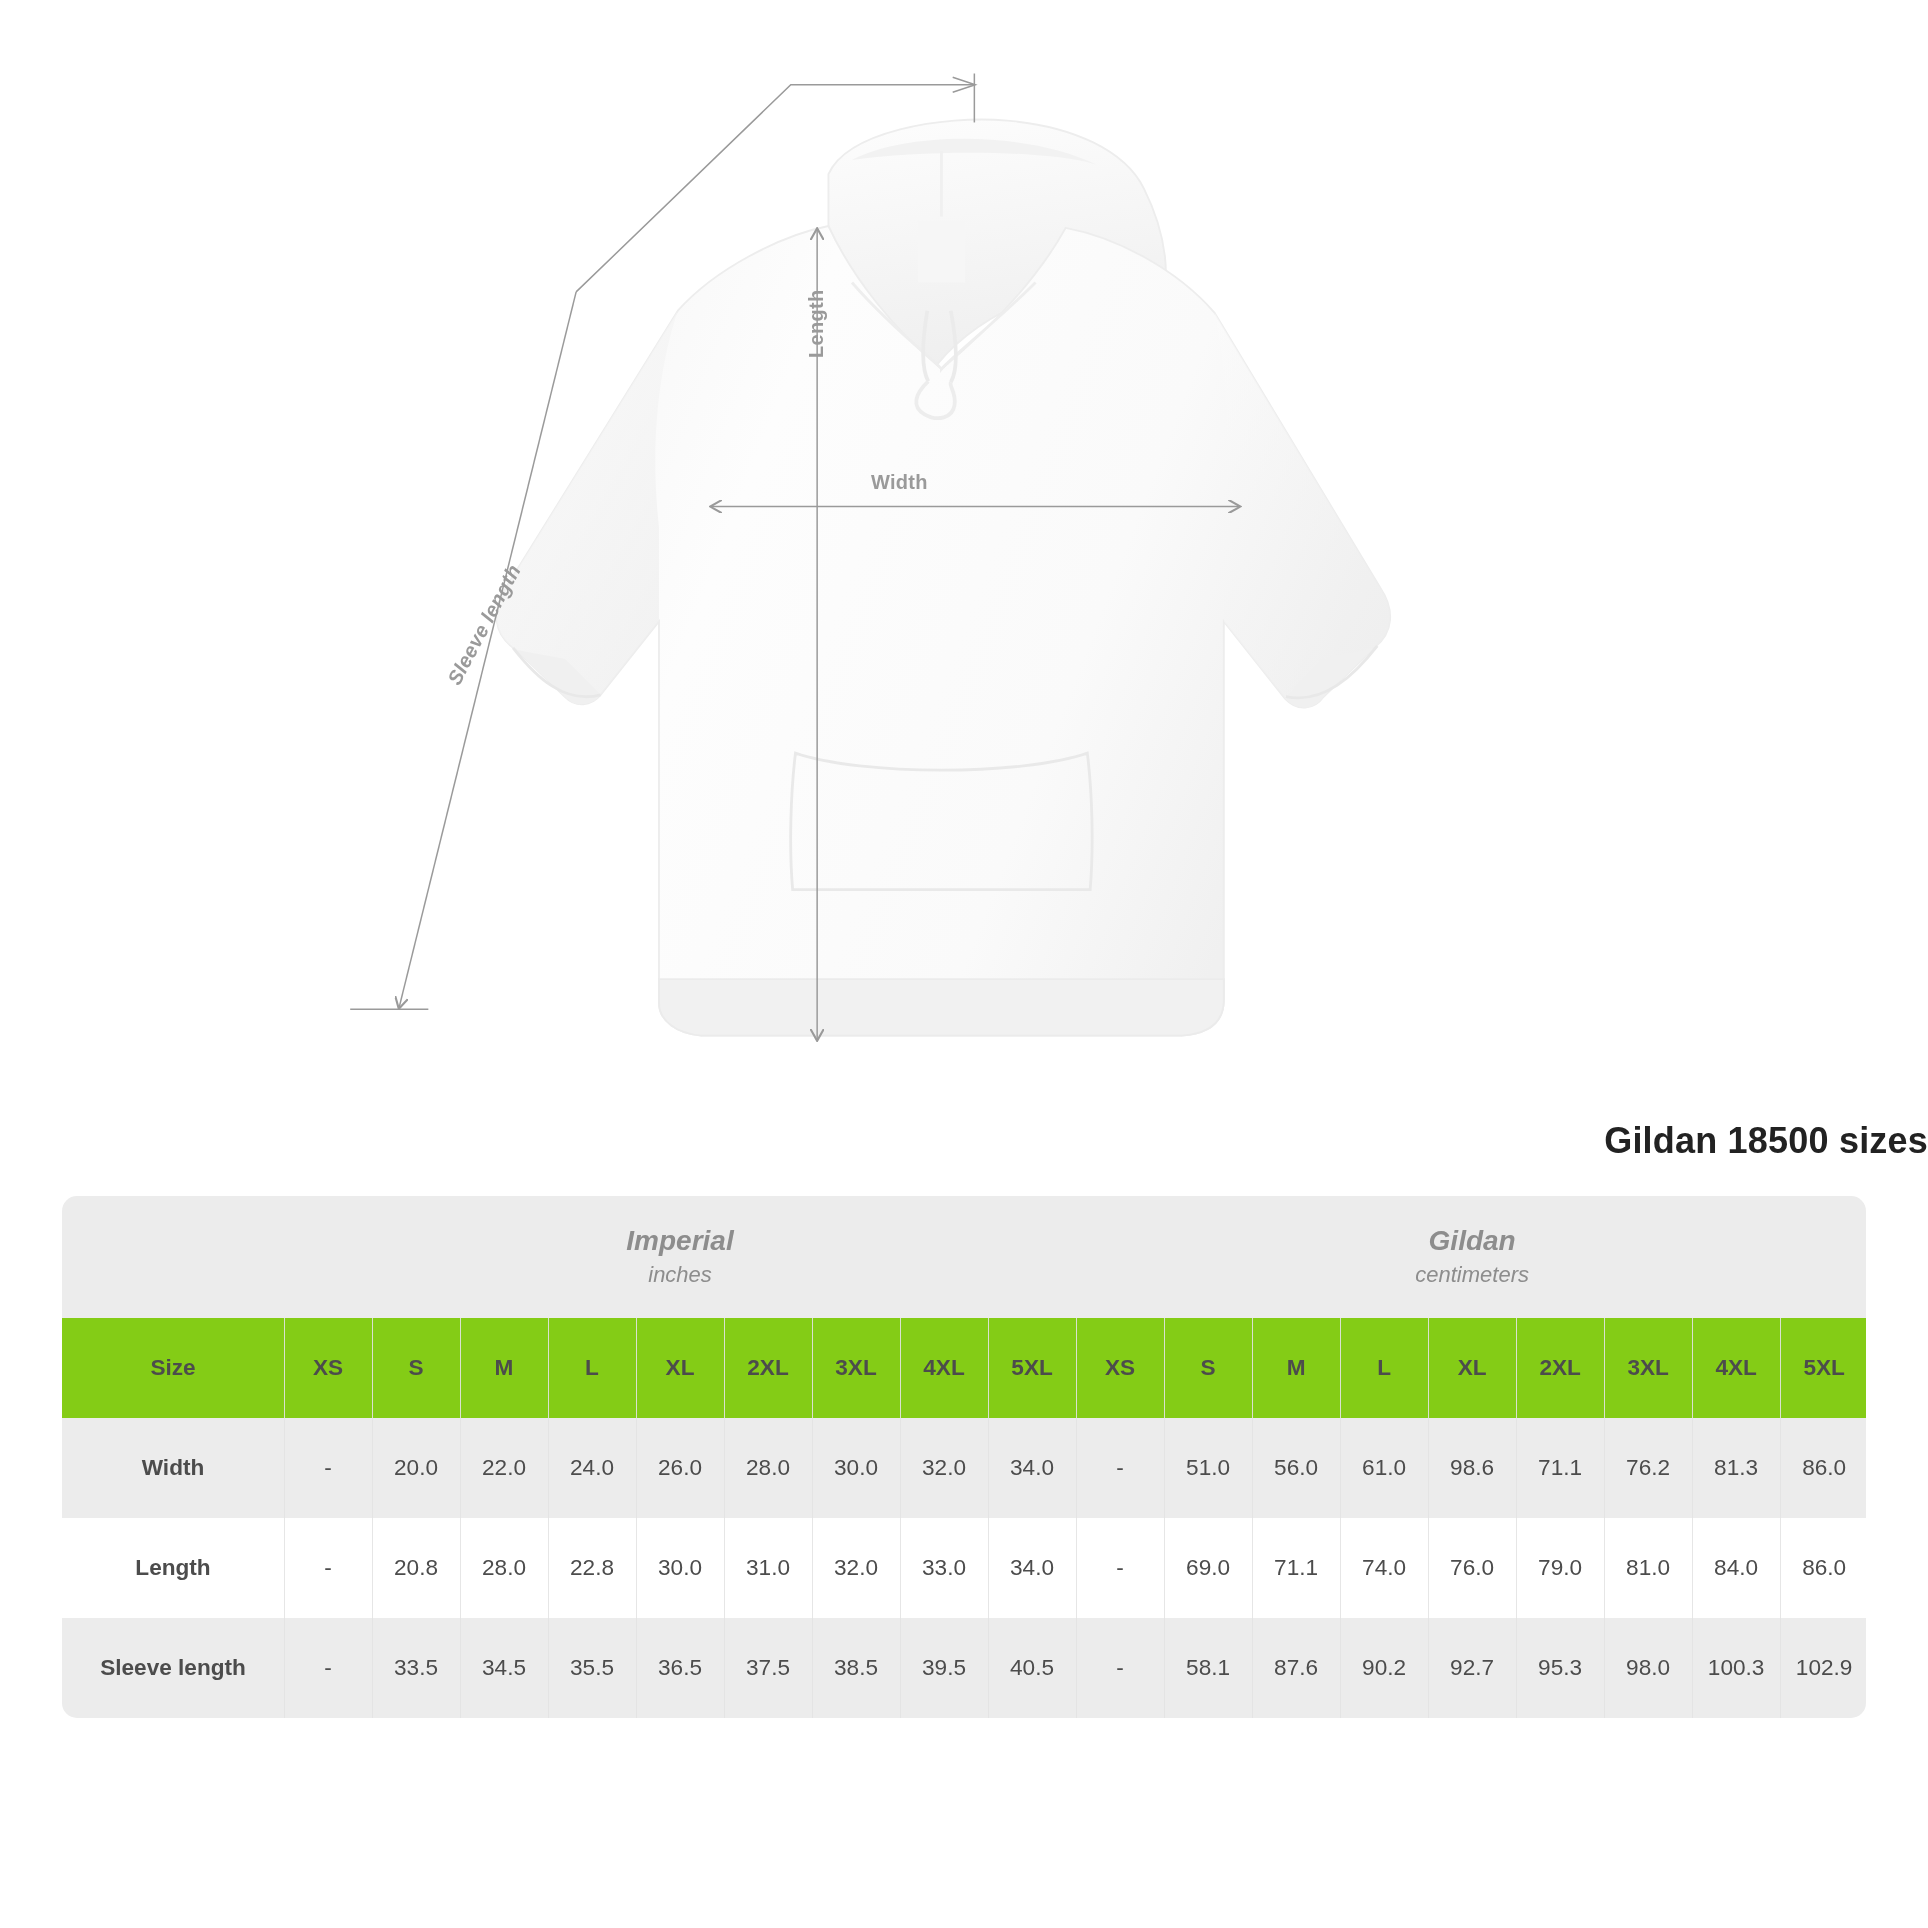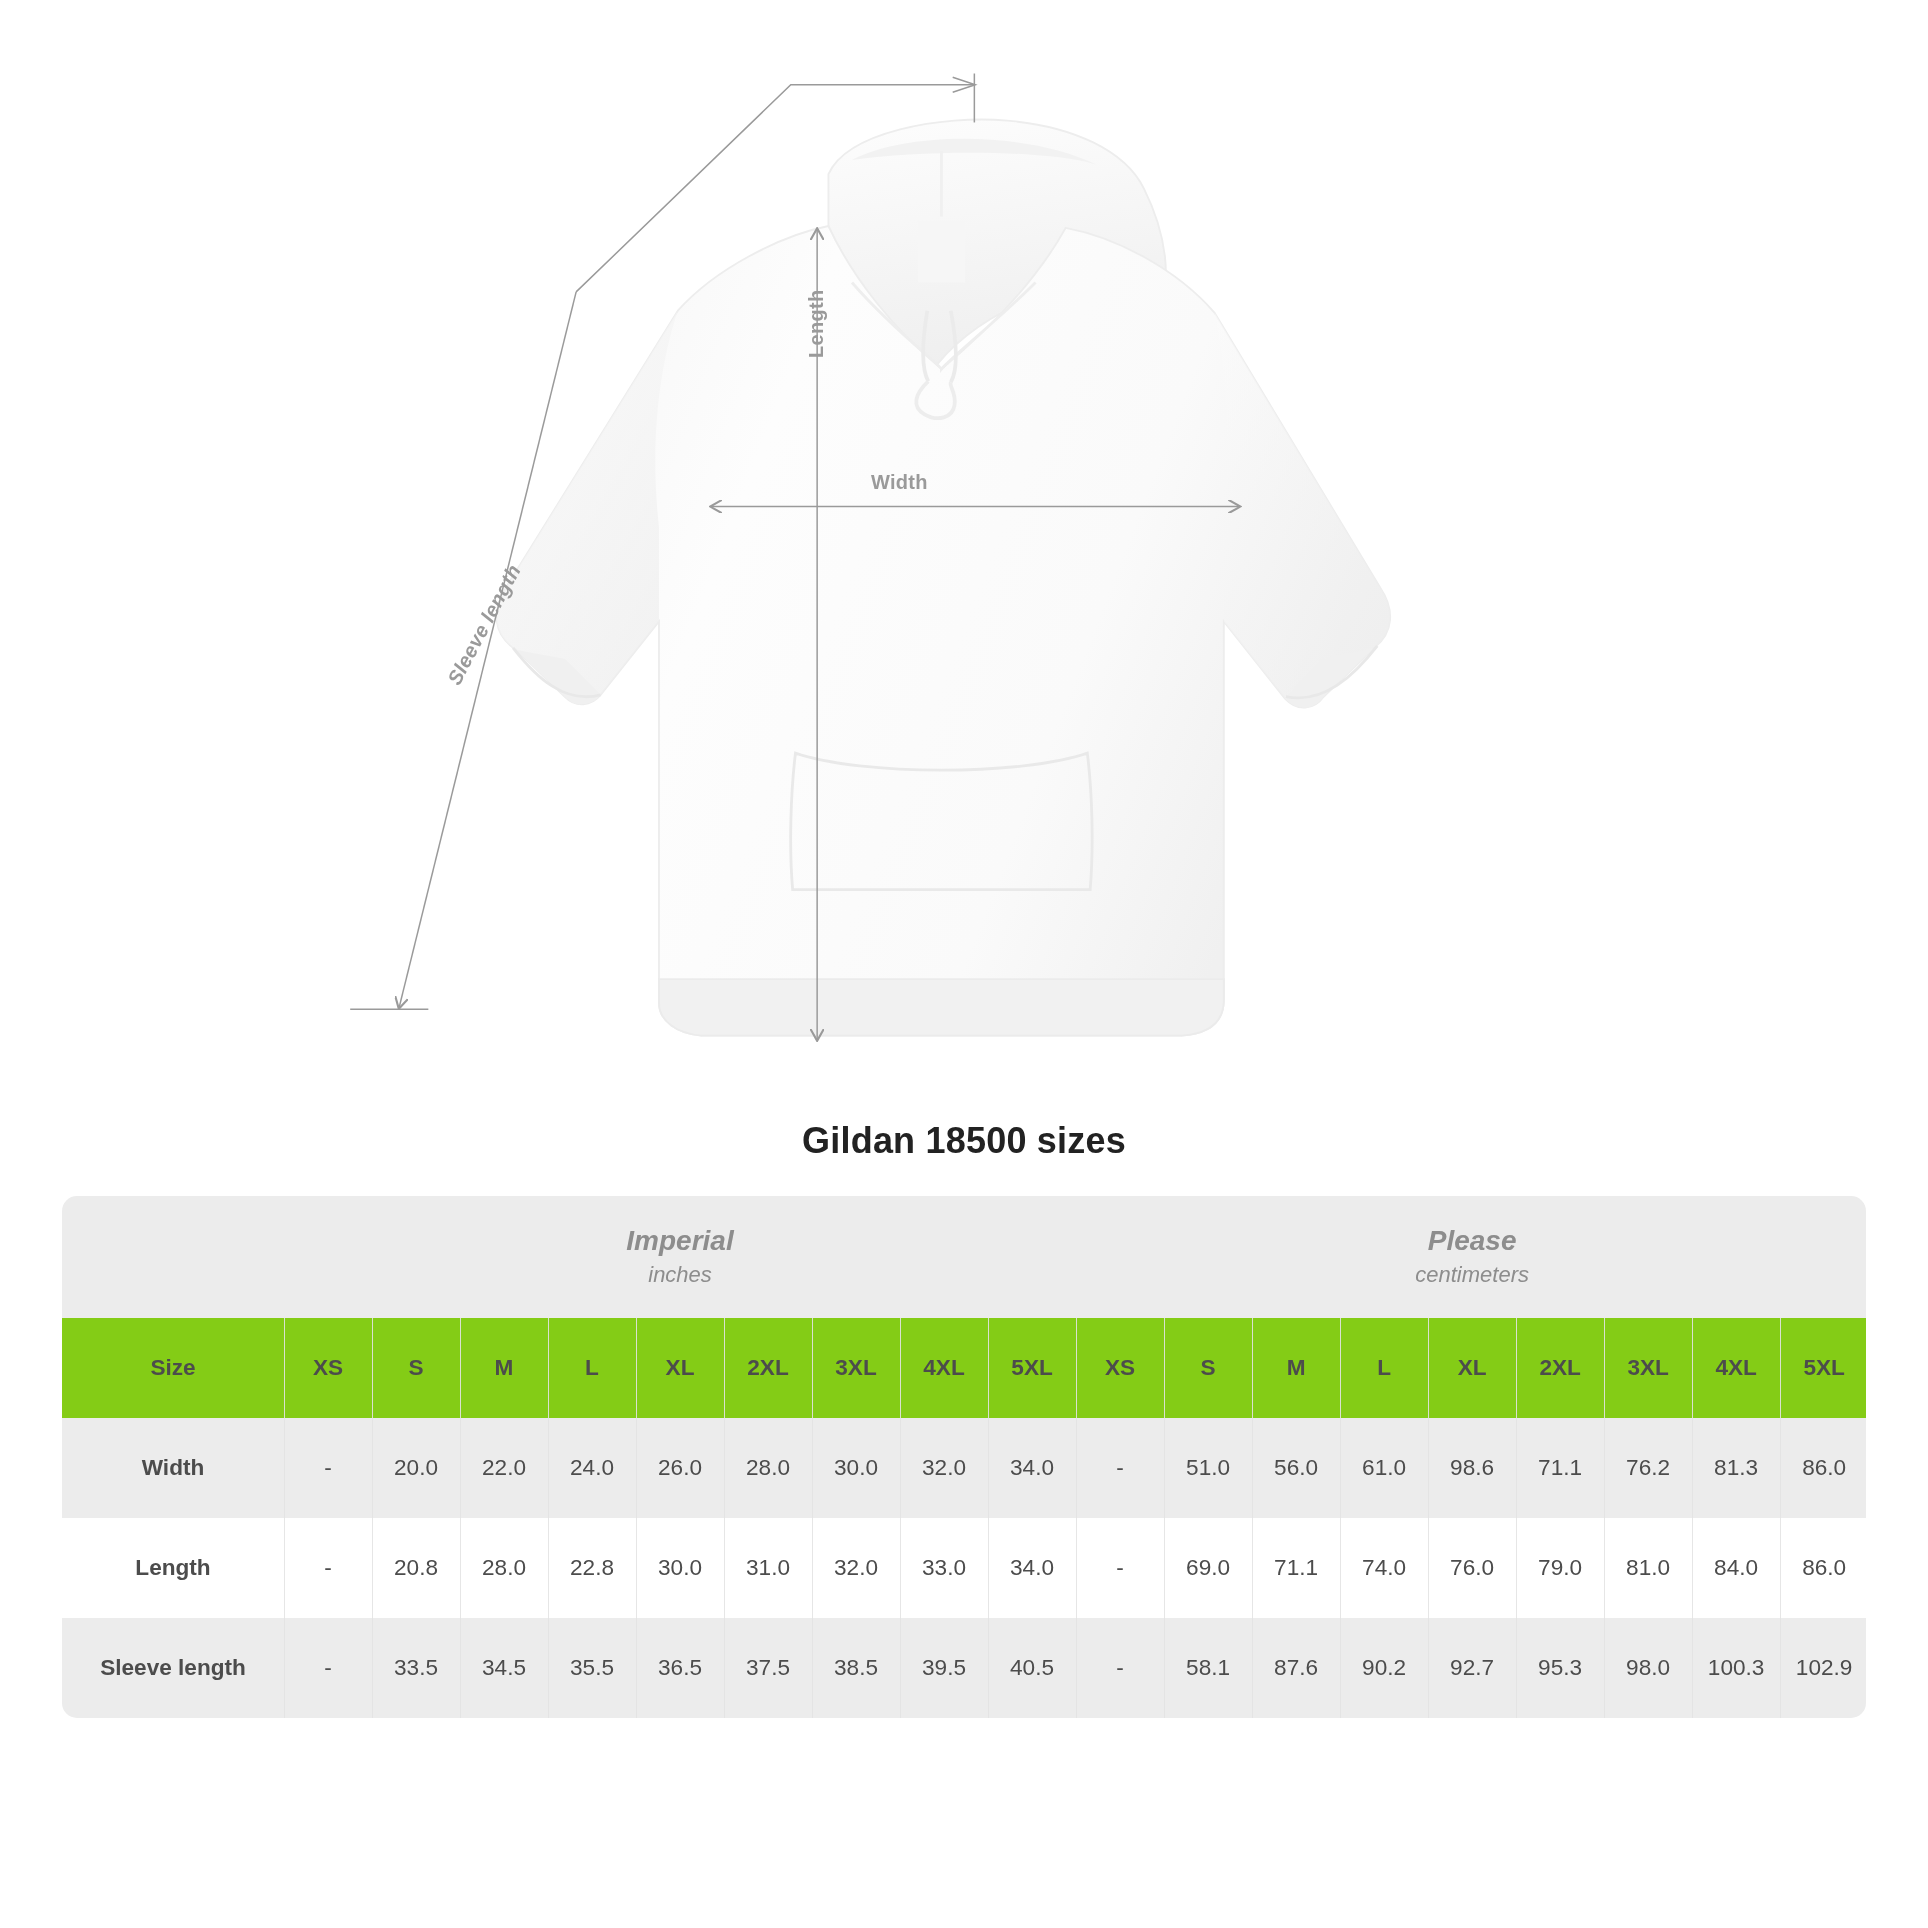--- a/index.html
+++ b/index.html
@@ -51,21 +51,21 @@
   .label-sleeve {
     left: 443px;
     top: 678px;
     transform: rotate(-62deg);
     transform-origin: left top;
     font-style: italic;
   }
 
   
   .title-block {
-    text-align: center;
+    text-align: right;
     margin-top: 9.4px;
   }
   .chart-title {
     font-size: 36px;
     font-weight: bold;
     color: #222222;
     letter-spacing: 0.2px;
   }
   .chart-note {
     font-size: 21px;
@@ -282,21 +282,21 @@
       </colgroup>
       <tbody>
 
         <tr class="unit-row">
           <td></td>
           <td colspan="9">
             <div class="unit-system">Imperial</div>
             <div class="unit-sub">inches</div>
           </td>
           <td colspan="9">
-            <div class="unit-system">Please</div>
+            <div class="unit-system">Gildan</div>
             <div class="unit-sub">centimeters</div>
           </td>
         </tr>
 
         <tr class="header-row">
           <td class="rowlabel">Size</td>
           <td class="cellsep">XS</td>
           <td class="cellsep">S</td>
           <td class="cellsep">M</td>
           <td class="cellsep">L</td>

